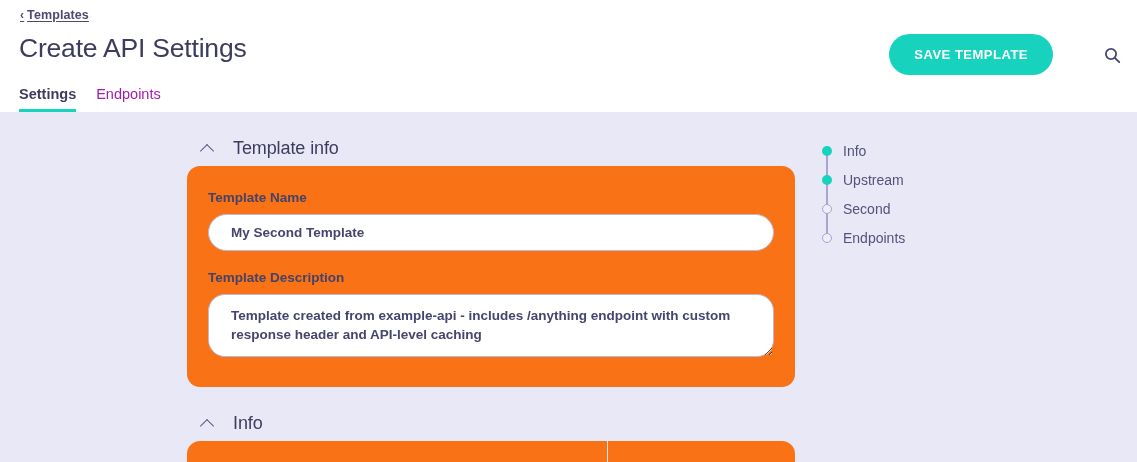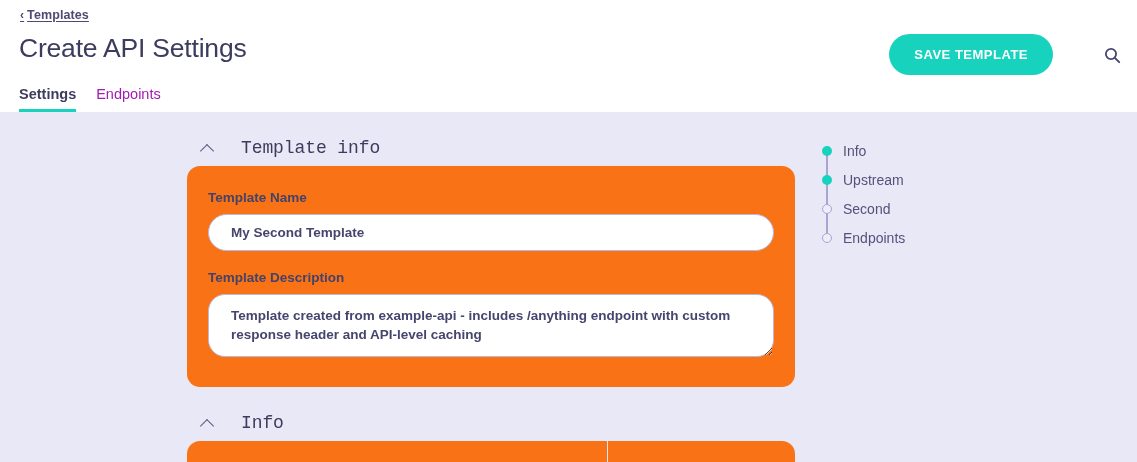--- a/index.html
+++ b/index.html
@@ -114,25 +114,24 @@
   
   .main-col {
     position: absolute;
     left: 187px;
     top: 0;
     width: 608px;
   }
   .section-head {
     display: flex;
     align-items: center;
-    gap: 26px;
+    gap: 18px;
     height: 36px;
     margin-top: 18px;
     cursor: pointer;
-    font-family: Liberation Mono, monospace;
   }
   .chevron-up {
     width: 14px; height: 14px;
     display: inline-block;
     position: relative;
     flex: none;
     margin-left: 14px;
   }
   .chevron-up::before {
     content: "";

